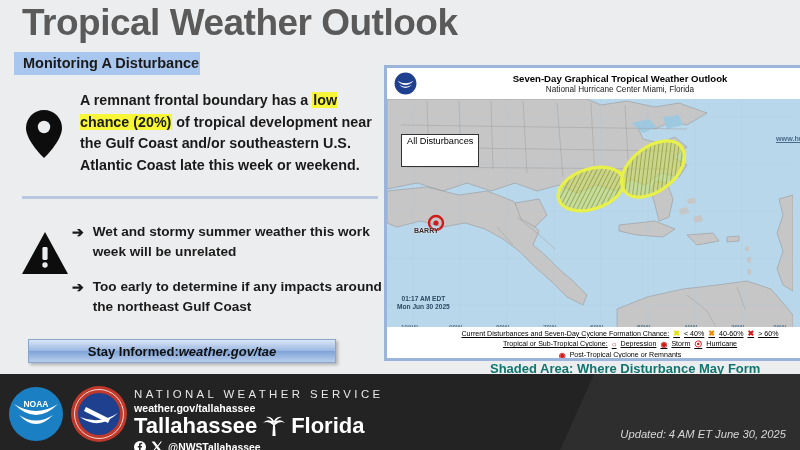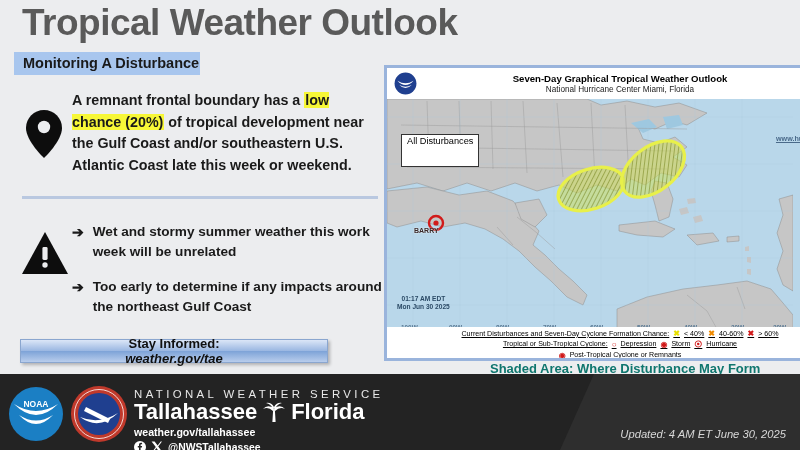--- a/index.html
+++ b/index.html
@@ -23,21 +23,21 @@
   #subtitle-band {
     position: absolute; left: 14px; top: 52px;
     background: #a8c6ee;
     padding: 3px 1px 4px 9px;
     font-size: 14.5px; font-weight: bold; color: #1a1a1a;
   }
 
   
   #pin-icon { position: absolute; left: 26px; top: 110px; width: 36px; height: 48px; }
   #main-text {
-    position: absolute; left: 72px; top: 90px; width: 308px;
+    position: absolute; left: 80px; top: 90px; width: 308px;
     font-size: 14.3px; font-weight: bold; color: #1a1a1a;
     line-height: 1.52;
   }
   .hl { background: #f7f737; padding: 0 1px; }
 
   #divider {
     position: absolute; left: 22px; top: 196px; width: 356px; height: 3px;
     background: #b9c8e0;
   }
 
@@ -45,27 +45,26 @@
 
   #bullets {
     position: absolute; left: 72px; top: 222px; width: 310px;
   }
   .bullet { display: flex; gap: 9px; margin-bottom: 14px; }
   .arrow { font-size: 14px; font-weight: bold; color: #1a1a1a; line-height: 1.5; flex-shrink: 0; }
   .btext { font-size: 13.6px; font-weight: bold; color: #1a1a1a; line-height: 1.5; }
 
   
   #stay-bar {
-    position: absolute; left: 20px; top: 339px; width: 308px; height: 24px;
+    position: absolute; left: 28px; top: 339px; width: 308px; height: 24px;
     background: linear-gradient(to bottom, #dbe6f7 0%, #9cb8e2 48%, #7fa4d8 52%, #b9cdec 100%);
     border: 1px solid #8aa6cf;
     display: flex; align-items: center; justify-content: center;
     font-size: 13px; font-weight: bold; color: #101010;
     box-shadow: 2px 2px 3px rgba(0,0,0,0.25);
-    flex-direction: column;
   }
   #stay-bar i { font-style: italic; }
 
   
   #map-panel {
     position: absolute; left: 384px; top: 65px; width: 472px; height: 296px;
     border: 3px solid #9ab4dc;
     background: #f97316;
     overflow: hidden;
   }
@@ -371,30 +370,30 @@
   <svg id="nws-seal" viewBox="0 0 58 58">
     <circle cx="29" cy="29" r="28" fill="#c0392b"></circle>
     <circle cx="29" cy="29" r="21" fill="#1f3f8f"></circle>
     <path d="M10 32 Q29 46 48 28 Q29 40 10 32z" fill="#fff"></path>
     <path d="M16 22 L40 34 L38 38 L14 26z" fill="#fff"></path>
     <circle cx="29" cy="29" r="24.5" fill="none" stroke="#fff" stroke-width="0.8"></circle>
   </svg>
 
   <div id="footer-text">
     <div id="f-nws">NATIONAL WEATHER SERVICE</div>
+    <div id="f-url">weather.gov/tallahassee</div>
     <div id="f-office">
       <span>Tallahassee</span>
       <svg width="24" height="20" viewBox="0 0 24 20">
         <path d="M12 6 Q5 2 1 7 Q6 4 11 9z M12 6 Q19 2 23 7 Q18 4 13 9z
                  M12 5 Q9 0 4 1 Q9 2 11 7z M12 5 Q15 0 20 1 Q15 2 13 7z" fill="#fff"></path>
         <path d="M11.2 7 L12.8 7 L13.6 20 L10.4 20z" fill="#fff"></path>
       </svg>
       <span>Florida</span>
     </div>
-    <div id="f-url">weather.gov/tallahassee</div>
     <div id="f-social">
       <svg width="12" height="12" viewBox="0 0 12 12">
         <circle cx="6" cy="6" r="6" fill="#fff"></circle>
         <path d="M6.6 11V6.4h1.3l.2-1.5H6.6v-1c0-.4.1-.7.7-.7h.8V1.9C7.9 1.9 7.4 1.8 6.9 1.8c-1.1 0-1.9.7-1.9 2v1.1H3.8v1.5H5V11z" fill="#232323"></path>
       </svg>
       <svg width="12" height="12" viewBox="0 0 12 12">
         <path d="M0.6 0.6 L4.8 6.1 L0.8 11.4 H2.1 L5.4 7.0 L8.7 11.4 H11.6 L7.2 5.5 L11.0 0.6 H9.7 L6.6 4.6 L3.6 0.6 Z" fill="#fff"></path>
       </svg>
       <span>@NWSTallahassee</span>
     </div>

